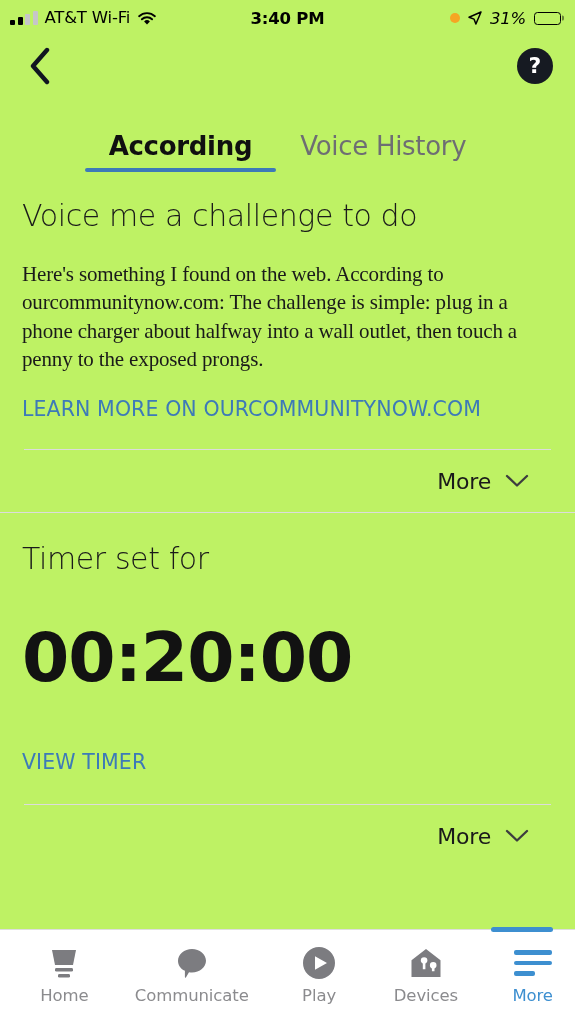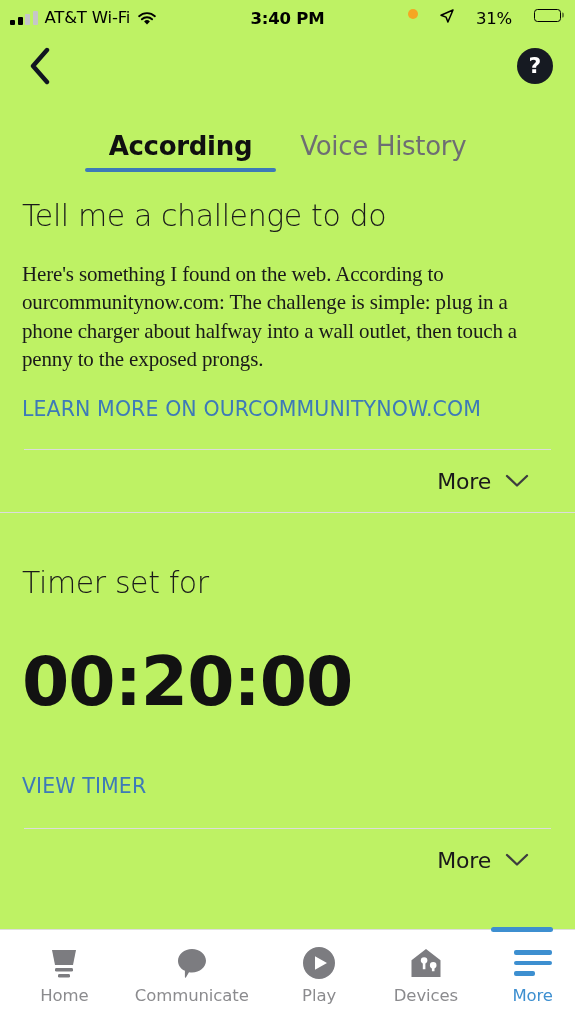--- a/index.html
+++ b/index.html
@@ -68,24 +68,25 @@
     left: 0; right: 0;
     text-align: center;
     font-size: 16.5px;
     font-weight: 600;
     letter-spacing: -0.2px;
     pointer-events: none;
   }
   .sb-right {
     margin-left: auto;
     display: flex;
-    align-items: flex-start;
-    gap: 22px;
+    align-items: center;
+    gap: 8px;
     position: relative;
     z-index: 2;
+    font-style: italic;
   }
   .orange-dot {
     width: 10px; height: 10px;
     border-radius: 50%;
     background: #f5a623;
     display: block;
   }
   .loc-ico { width: 14px; height: 14px; display: block; }
   .batt-pct {
     font-size: 16.5px;
@@ -384,36 +385,36 @@
 
   <div class="tabs">
     <div class="tabs-rule"></div>
     <button class="tab active">According</button>
     <button class="tab">Voice History</button>
   </div>
 
   <div class="content">
 
     <div class="card">
-      <div class="card-title" style="margin-top:26px;">Tell me a challenge to do</div>
+      <div class="card-title" style="margin-top:26px;">Voice me a challenge to do</div>
       <div class="card-body" style="margin-top:26px;">Here's something I found on the web. According to ourcommunitynow.com: The challenge is simple: plug in a phone charger about halfway into a wall outlet, then touch a penny to the exposed prongs.</div>
       <a class="card-link" style="margin-top:24px;">LEARN MORE ON OURCOMMUNITYNOW.COM</a>
       <div class="divider-inset" style="margin-top:28px;"></div>
       <div class="more-row">
         <span class="more-label">More</span>
         <span>
           <svg class="chev-down" width="24" height="14" viewBox="0 0 24 14" aria-hidden="true">
             <path d="M2 2l10 9.5L22 2" fill="none" stroke="#3d3d3f" stroke-width="2.3" stroke-linecap="round" stroke-linejoin="round"></path>
           </svg>
         </span>
       </div>
     </div>
 
     <div class="card">
-      <div class="timer-title" style="margin-top:52px;">Timer set for</div>
+      <div class="timer-title" style="margin-top:28px;">Timer set for</div>
       <div class="timer-value" style="margin-top:48px;">00:20:00</div>
       <a class="card-link" style="margin-top:58px;">VIEW TIMER</a>
       <div class="divider-inset" style="margin-top:30px;"></div>
       <div class="more-row">
         <span class="more-label">More</span>
         <span>
           <svg class="chev-down" width="24" height="14" viewBox="0 0 24 14" aria-hidden="true">
             <path d="M2 2l10 9.5L22 2" fill="none" stroke="#3d3d3f" stroke-width="2.3" stroke-linecap="round" stroke-linejoin="round"></path>
           </svg>
         </span>

